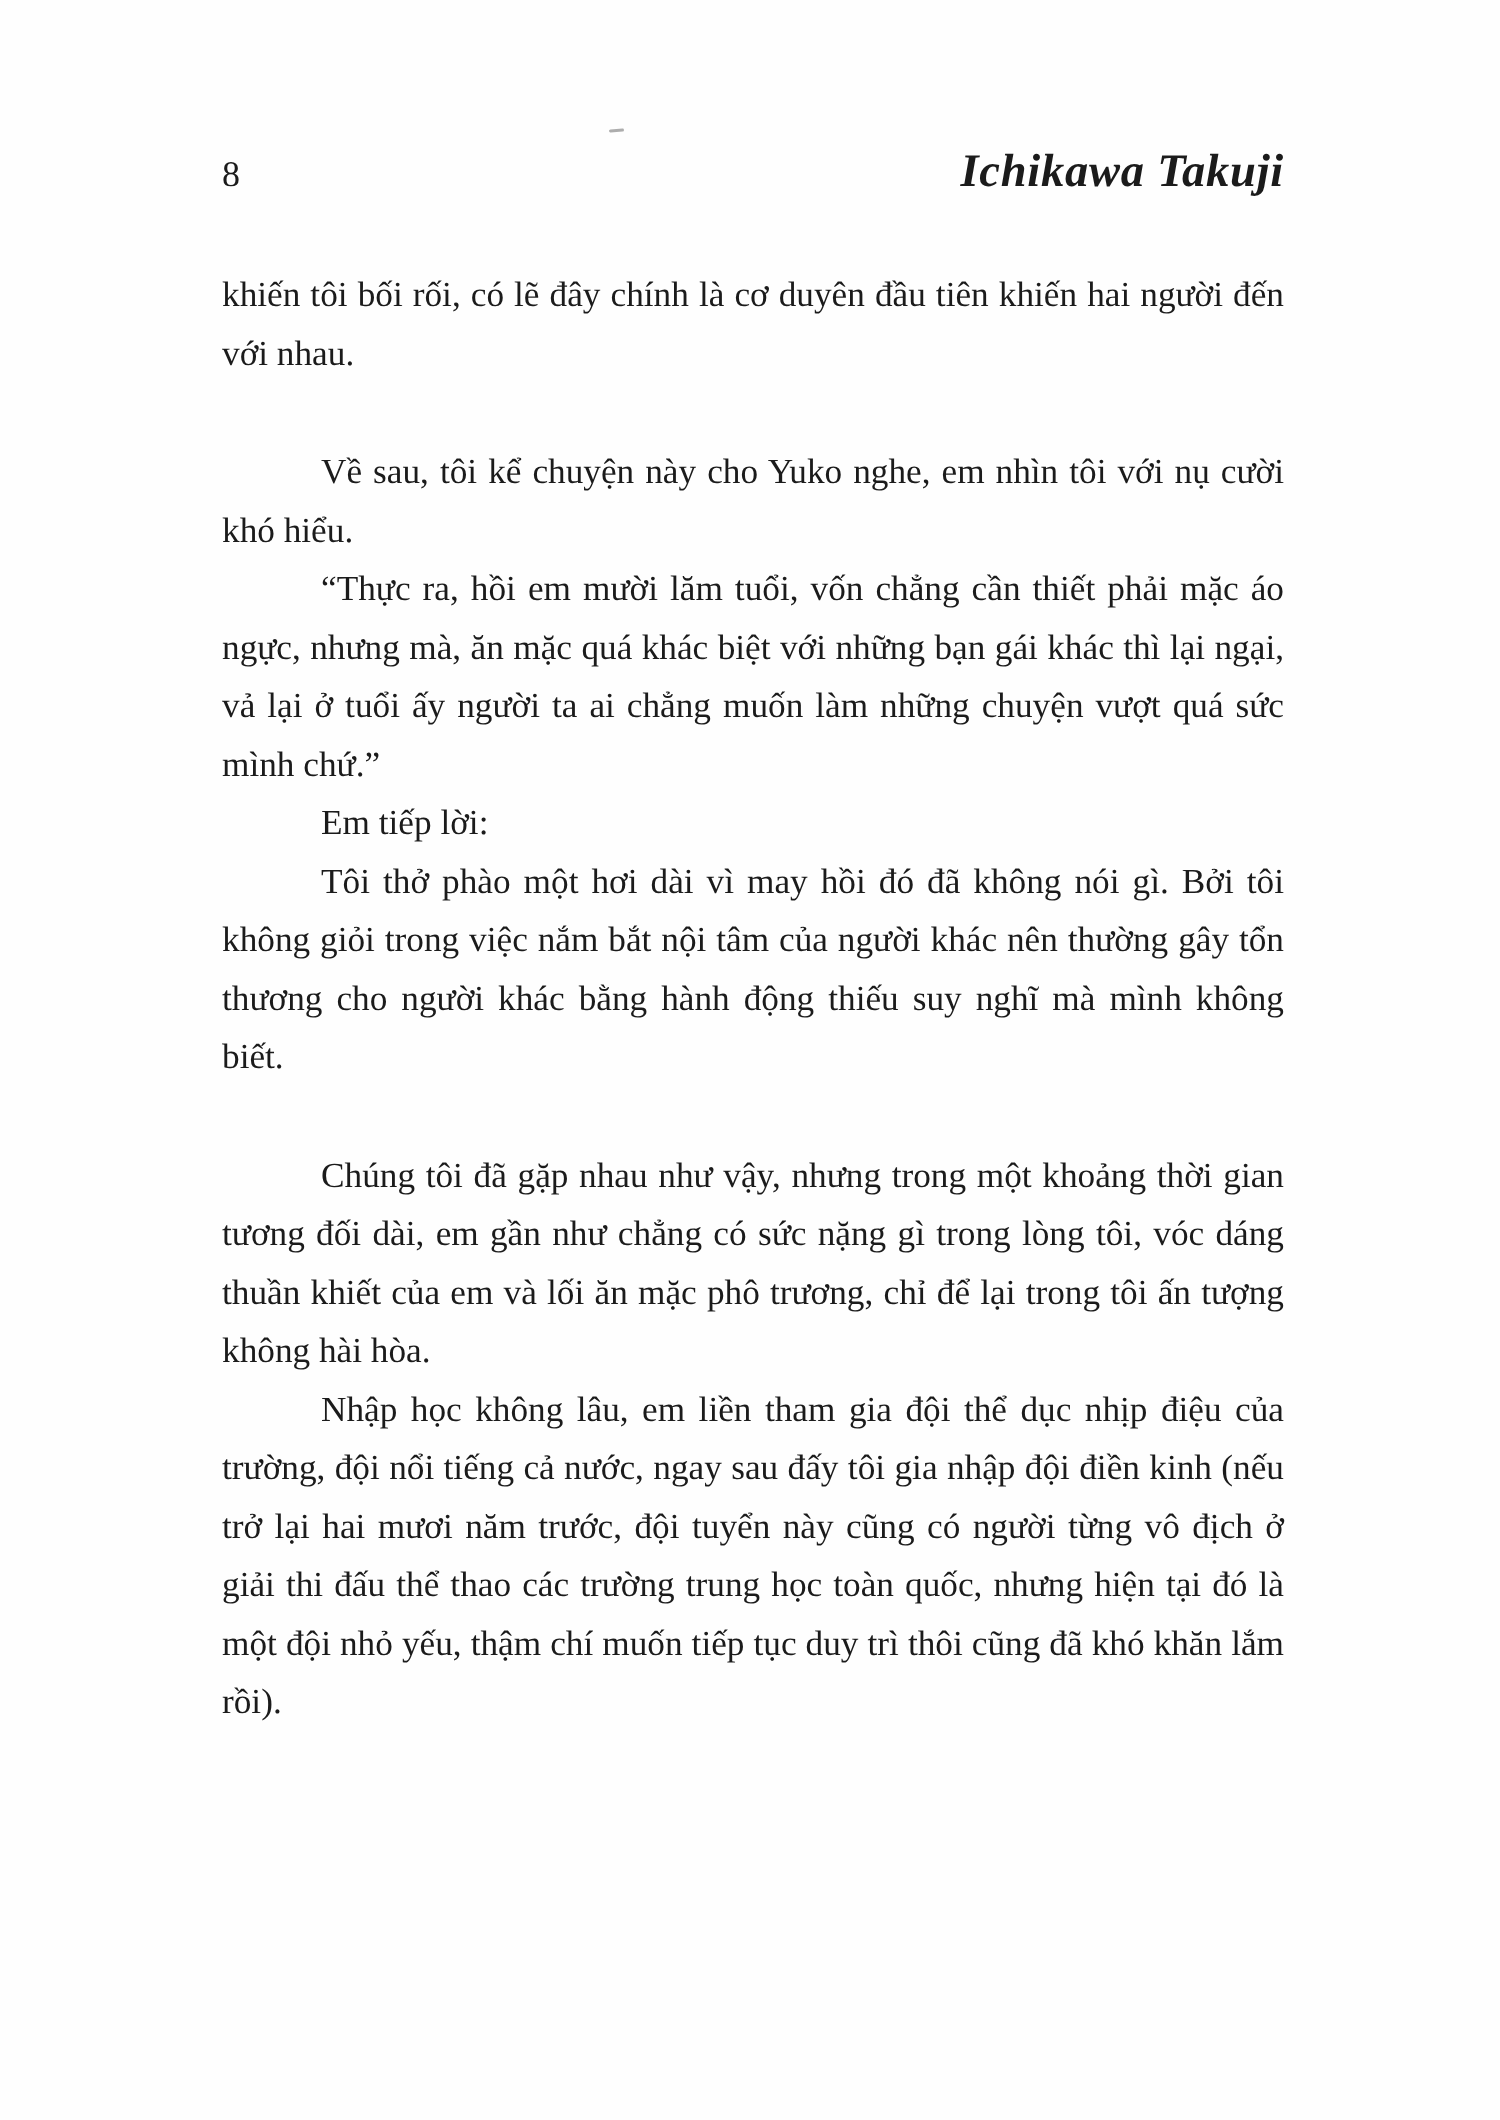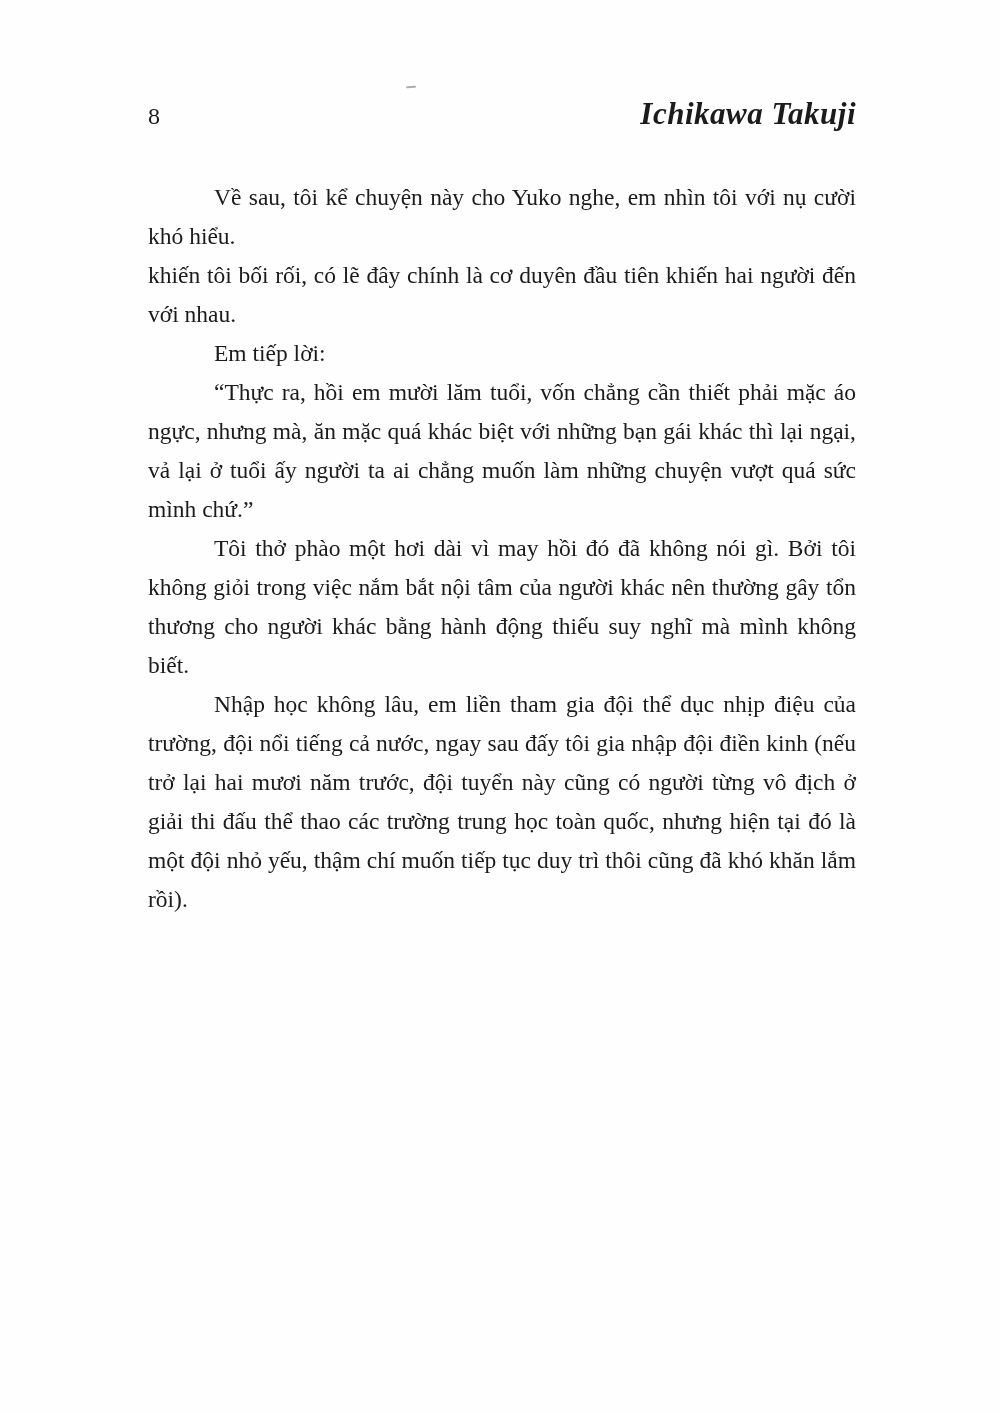--- a/index.html
+++ b/index.html
@@ -71,29 +71,30 @@
   <div class="scan-mark"></div>
 
   <div class="content">
 
     <header class="page-header">
       <span class="page-number">8</span>
       <span class="author">Ichikawa Takuji</span>
     </header>
 
     <main class="page-body">
+      <p class="para">khiến tôi bối rối, có lẽ đây chính là cơ duyên đầu tiên khiến hai người đến với nhau.</p>
+
       <p class="para indent gap">Về sau, tôi kể chuyện này cho Yuko nghe, em nhìn tôi với nụ cười khó hiểu.</p>
 
-      <p class="para">khiến tôi bối rối, có lẽ đây chính là cơ duyên đầu tiên khiến hai người đến với nhau.</p>
+      <p class="para indent">“Thực ra, hồi em mười lăm tuổi, vốn chẳng cần thiết phải mặc áo ngực, nhưng mà, ăn mặc quá khác biệt với những bạn gái khác thì lại ngại, vả lại ở tuổi ấy người ta ai chẳng muốn làm những chuyện vượt quá sức mình chứ.”</p>
 
       <p class="para indent">Em tiếp lời:</p>
-
-      <p class="para indent">“Thực ra, hồi em mười lăm tuổi, vốn chẳng cần thiết phải mặc áo ngực, nhưng mà, ăn mặc quá khác biệt với những bạn gái khác thì lại ngại, vả lại ở tuổi ấy người ta ai chẳng muốn làm những chuyện vượt quá sức mình chứ.”</p>
 
 
       <p class="para indent">Tôi thở phào một hơi dài vì may hồi đó đã không nói gì. Bởi tôi không giỏi trong việc nắm bắt nội tâm của người khác nên thường gây tổn thương cho người khác bằng hành động thiếu suy nghĩ mà mình không biết.</p>
 
+      <p class="para indent gap">Chúng tôi đã gặp nhau như vậy, nhưng trong một khoảng thời gian tương đối dài, em gần như chẳng có sức nặng gì trong lòng tôi, vóc dáng thuần khiết của em và lối ăn mặc phô trương, chỉ để lại trong tôi ấn tượng không hài hòa.</p>
 
       <p class="para indent">Nhập học không lâu, em liền tham gia đội thể dục nhịp điệu của trường, đội nổi tiếng cả nước, ngay sau đấy tôi gia nhập đội điền kinh (nếu trở lại hai mươi năm trước, đội tuyển này cũng có người từng vô địch ở giải thi đấu thể thao các trường trung học toàn quốc, nhưng hiện tại đó là một đội nhỏ yếu, thậm chí muốn tiếp tục duy trì thôi cũng đã khó khăn lắm rồi).</p>
     </main>
 
   </div>
 </div>
 
 </body></html>

